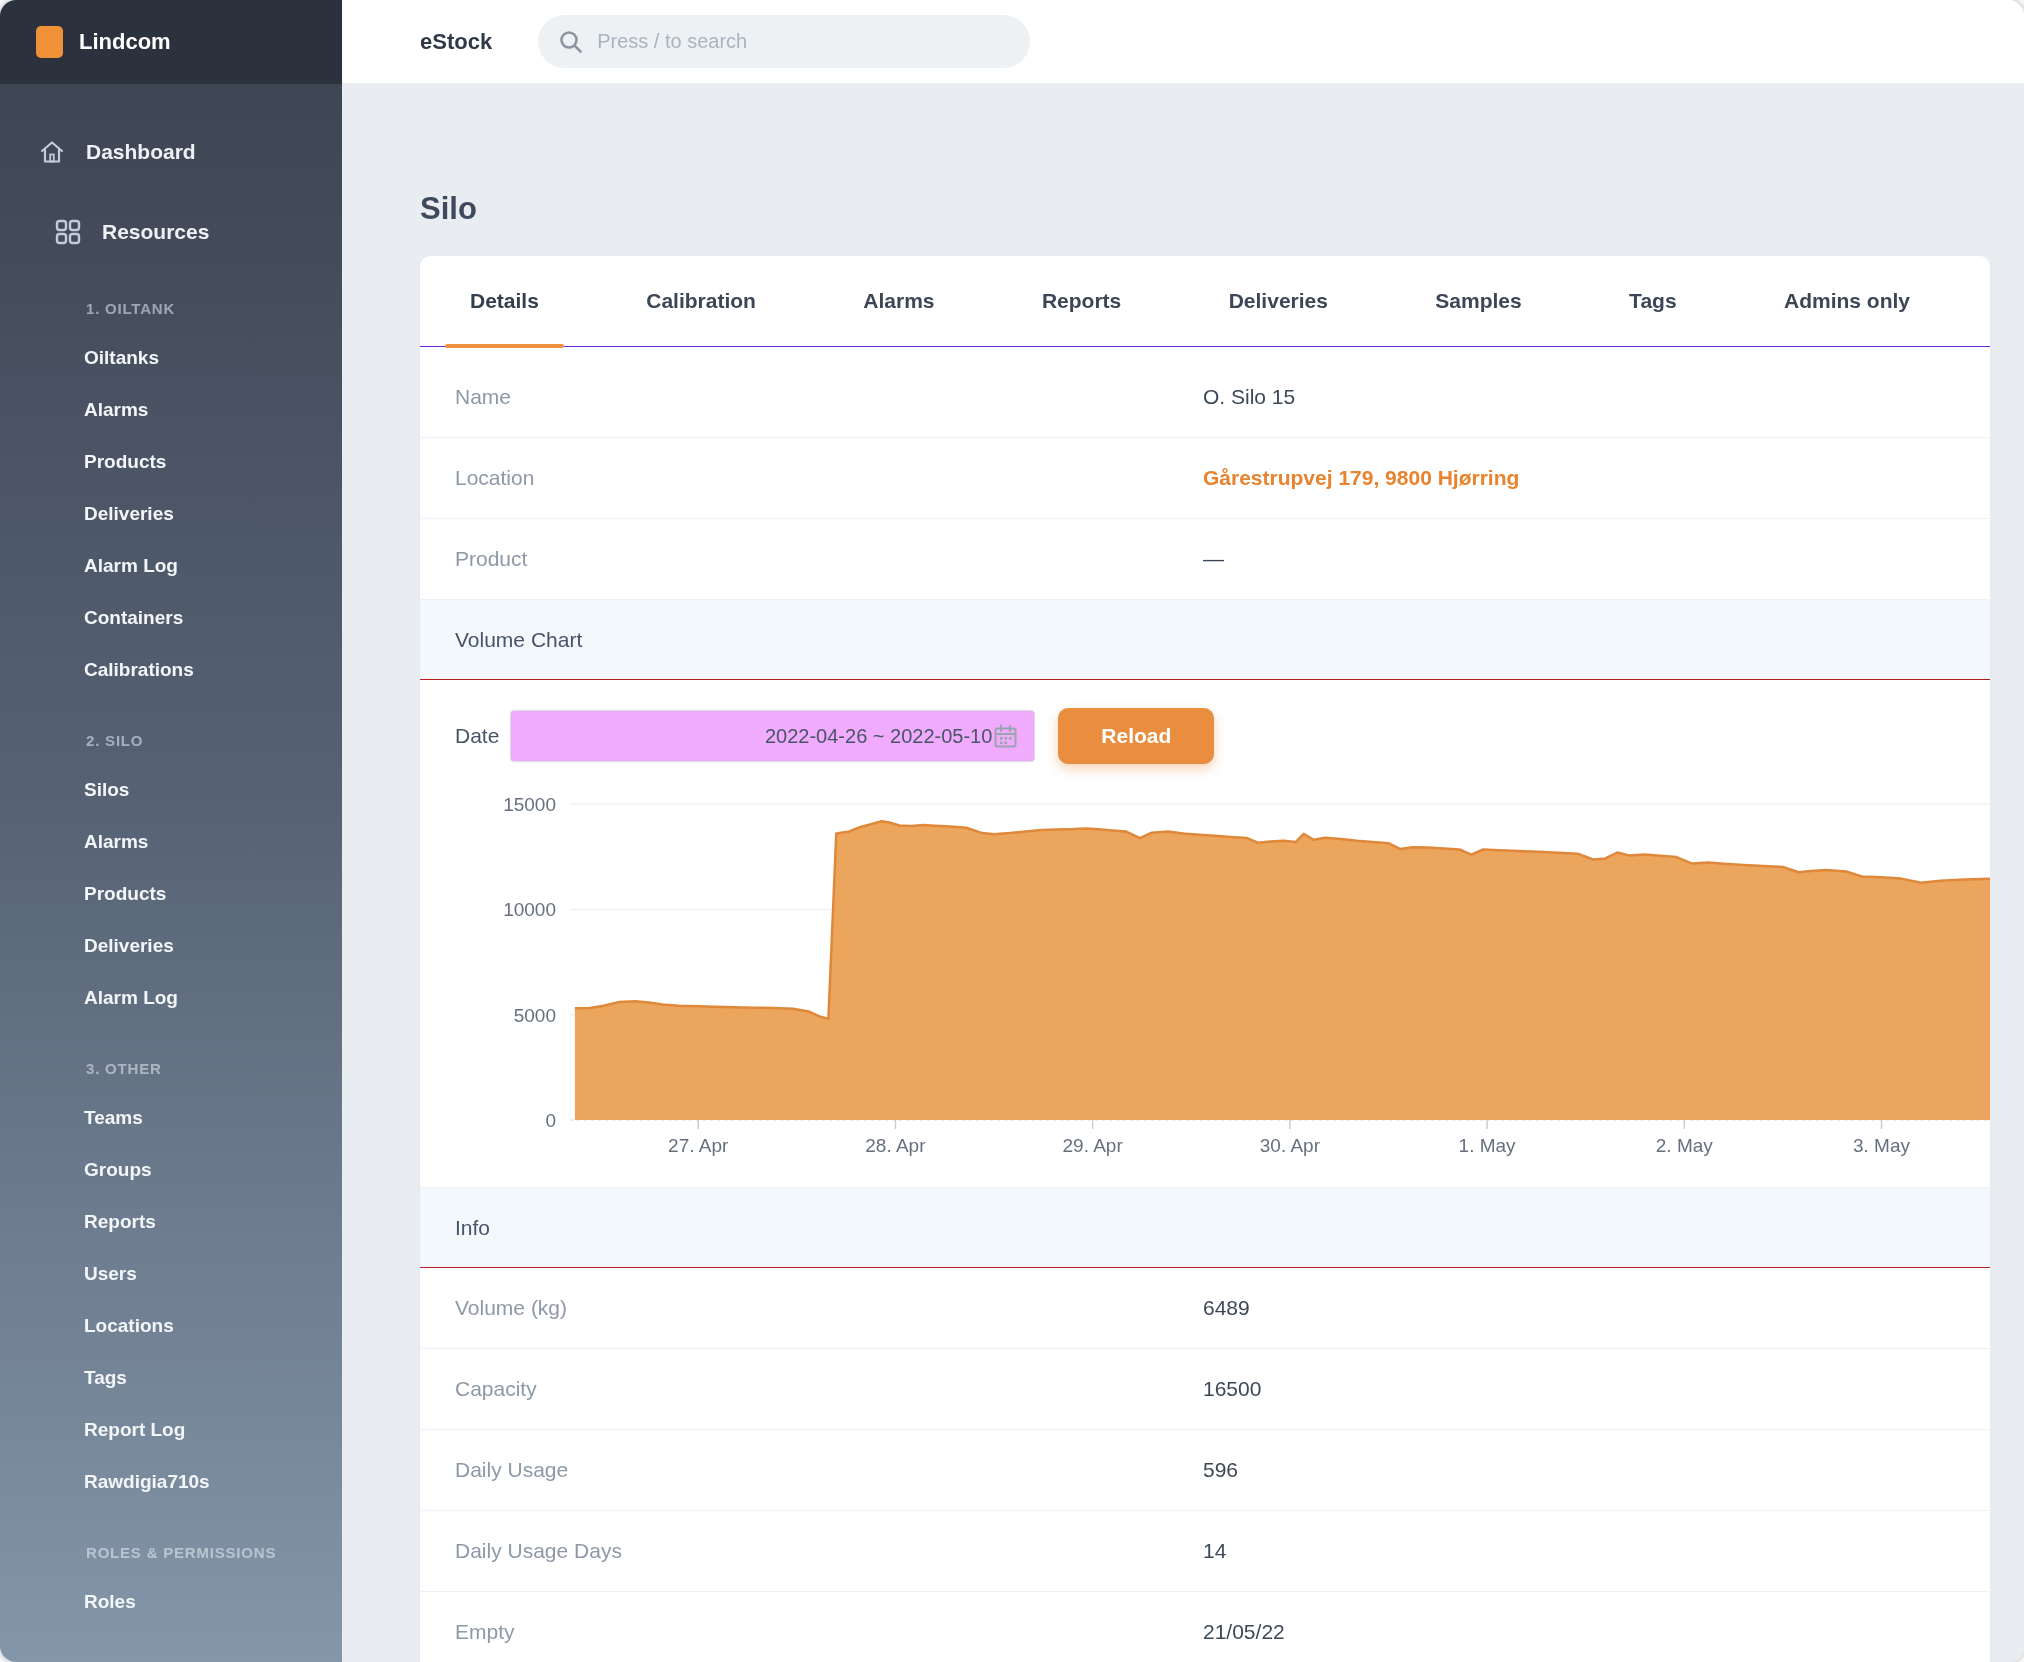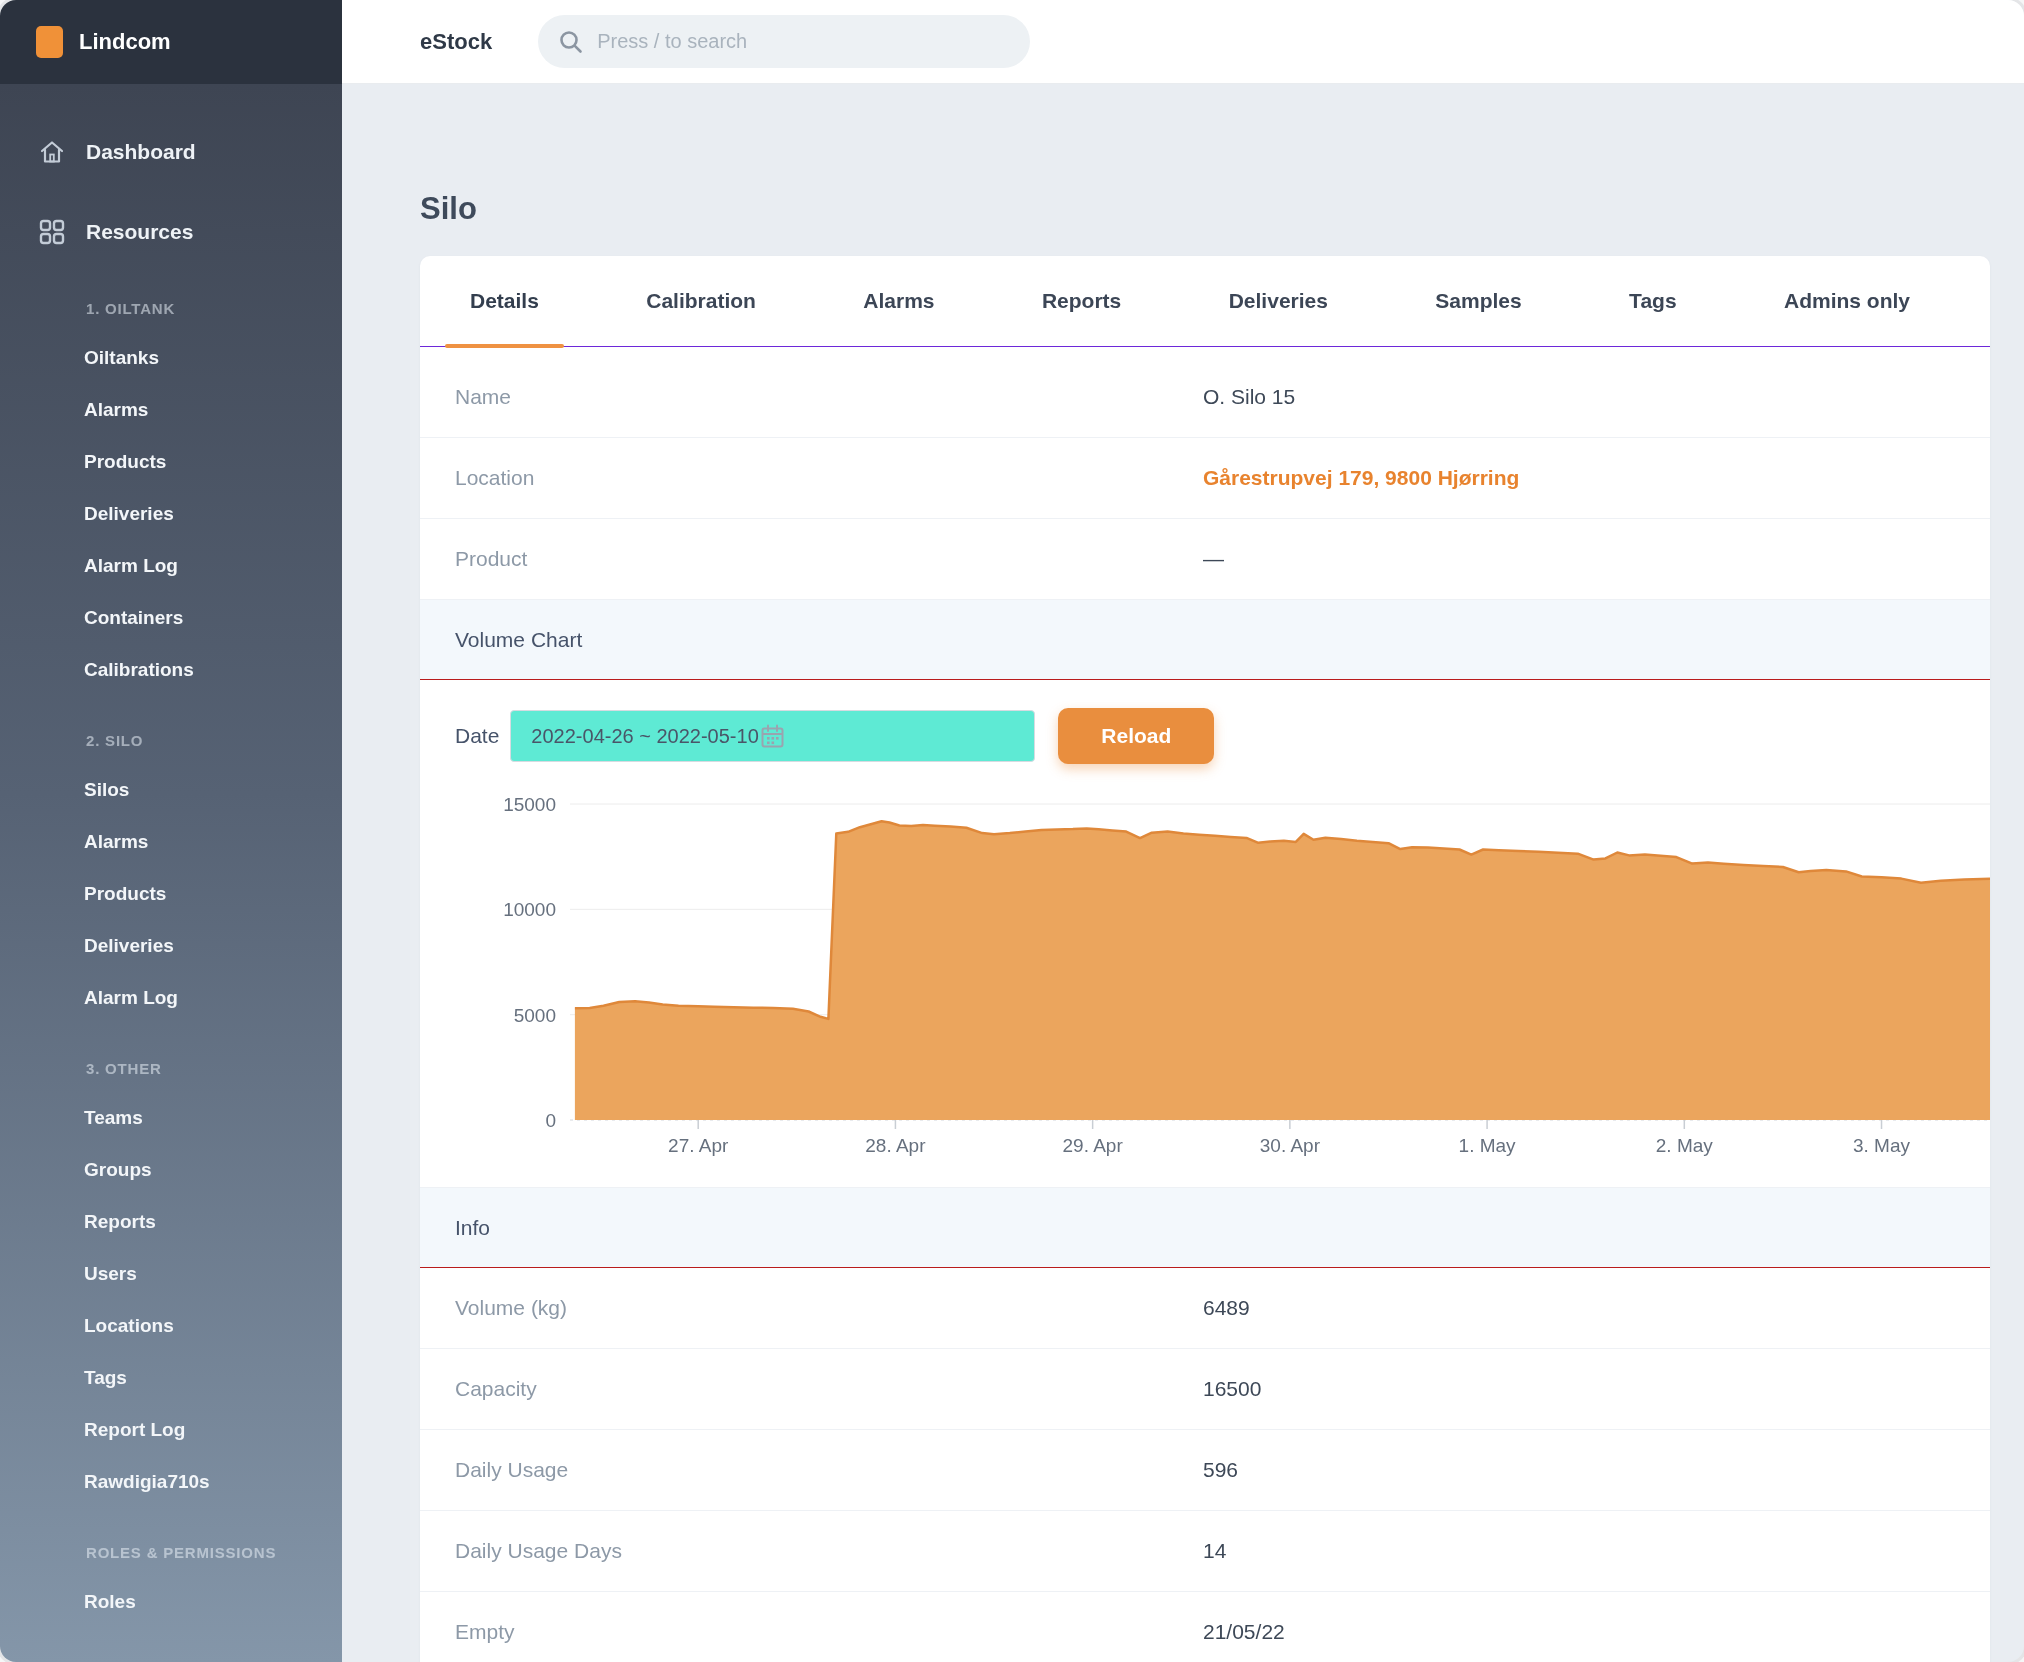--- a/index.html
+++ b/index.html
@@ -21,21 +21,21 @@
 
   
   .body{position:absolute;top:84px;left:0;right:0;bottom:0;display:flex;overflow:hidden;}
 
   
   .sidebar{flex:0 0 342px;background:linear-gradient(180deg,#3e4553 0%,#57637500 0) ,
            linear-gradient(180deg,#3e4553 0%,#566274 45%,#8496a9 100%);
            padding-top:36px;box-sizing:border-box;overflow:hidden;}
   .side-primary{display:flex;align-items:center;gap:20px;padding-left:38px;height:64px;
                 color:#eef2f6;font-size:21px;font-weight:700;cursor:pointer;}
-  .side-primary + .side-primary{margin-top:16px;}
+  .side-primary + .side-primary{margin-top:16px;margin-left:16px;}
   .side-primary .ic{width:28px;height:28px;flex:0 0 28px;display:flex;align-items:center;}
   .side-section{margin-top:22px;}
   .side-title{padding:0 60px 0 86px;min-height:46px;display:flex;align-items:center;
               color:rgba(232,239,246,.55);font-size:15px;font-weight:800;letter-spacing:.8px;line-height:1.3;}
   .side-item{padding-left:84px;height:52px;display:flex;align-items:center;color:#f3f6f9;
              font-size:19px;font-weight:600;cursor:pointer;white-space:nowrap;}
   .side-item.active{font-weight:800;}
 
   
   .main{flex:1;padding:0 34px 0 78px;box-sizing:border-box;}
@@ -57,22 +57,22 @@
   .row .lbl{flex:0 0 748px;color:#8d99a7;font-size:21px;}
   .row .val{color:#3d4857;font-size:21px;}
   .row .val.link{color:#e8832e;font-weight:700;cursor:pointer;}
 
   .section-row{height:80px;background:#f3f8fc;display:flex;align-items:center;padding-left:35px;
        color:#46536a;font-size:21px;border-bottom:1px solid #b91c1c;box-sizing:border-box;}
 
   .chart-block{height:508px;position:relative;border-bottom:1px solid #eef1f5;box-sizing:border-box;}
   .date-row{display:flex;align-items:center;padding:28px 0 0 35px;gap:11px;}
   .date-label{font-size:21px;color:#46536a;}
-  .date-input{width:525px;height:52px;border:1px solid #d6dbe1;border-radius:4px;background:#5eead4;
-       display:flex;align-items:center;justify-content:flex-start;
+  .date-input{width:525px;height:52px;border:1px solid #d6dbe1;border-radius:4px;background:#f0abfc;
+       display:flex;align-items:center;justify-content:flex-end;
        padding:0 15px 0 20px;box-sizing:border-box;color:#4a5568;font-size:20px;cursor:pointer;}
   .reload{margin-left:12px;width:156px;height:56px;border:none;border-radius:10px;background:#e98e3e;
        color:#fff;font-size:21px;font-weight:800;font-family:inherit;cursor:pointer;
        box-shadow:0 5px 12px rgba(233,142,62,.38);}
   #chart{position:absolute;left:0;right:0;top:108px;height:372px;}
   #chart svg{display:block;width:100%;height:100%;}
 </style>
 </head>
 <body>
 

